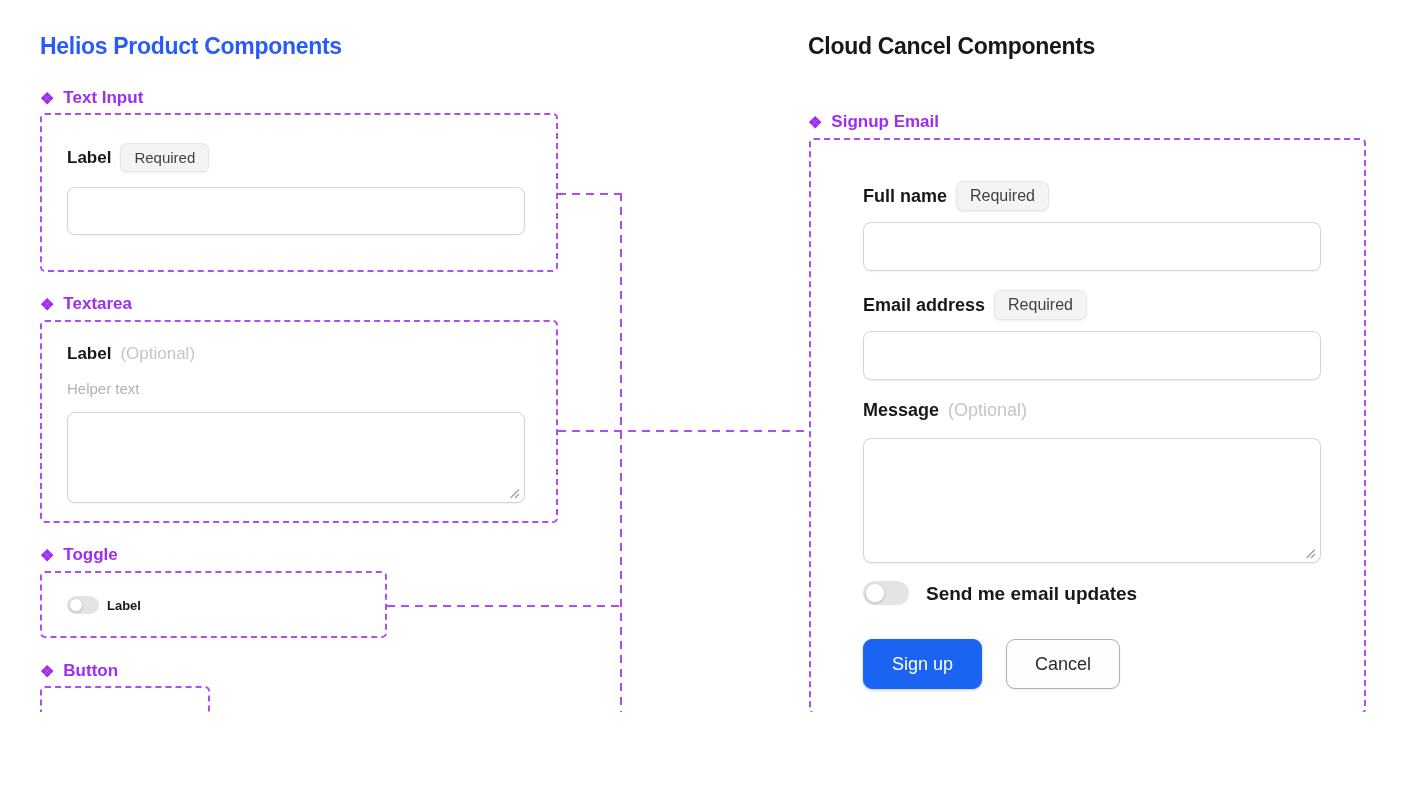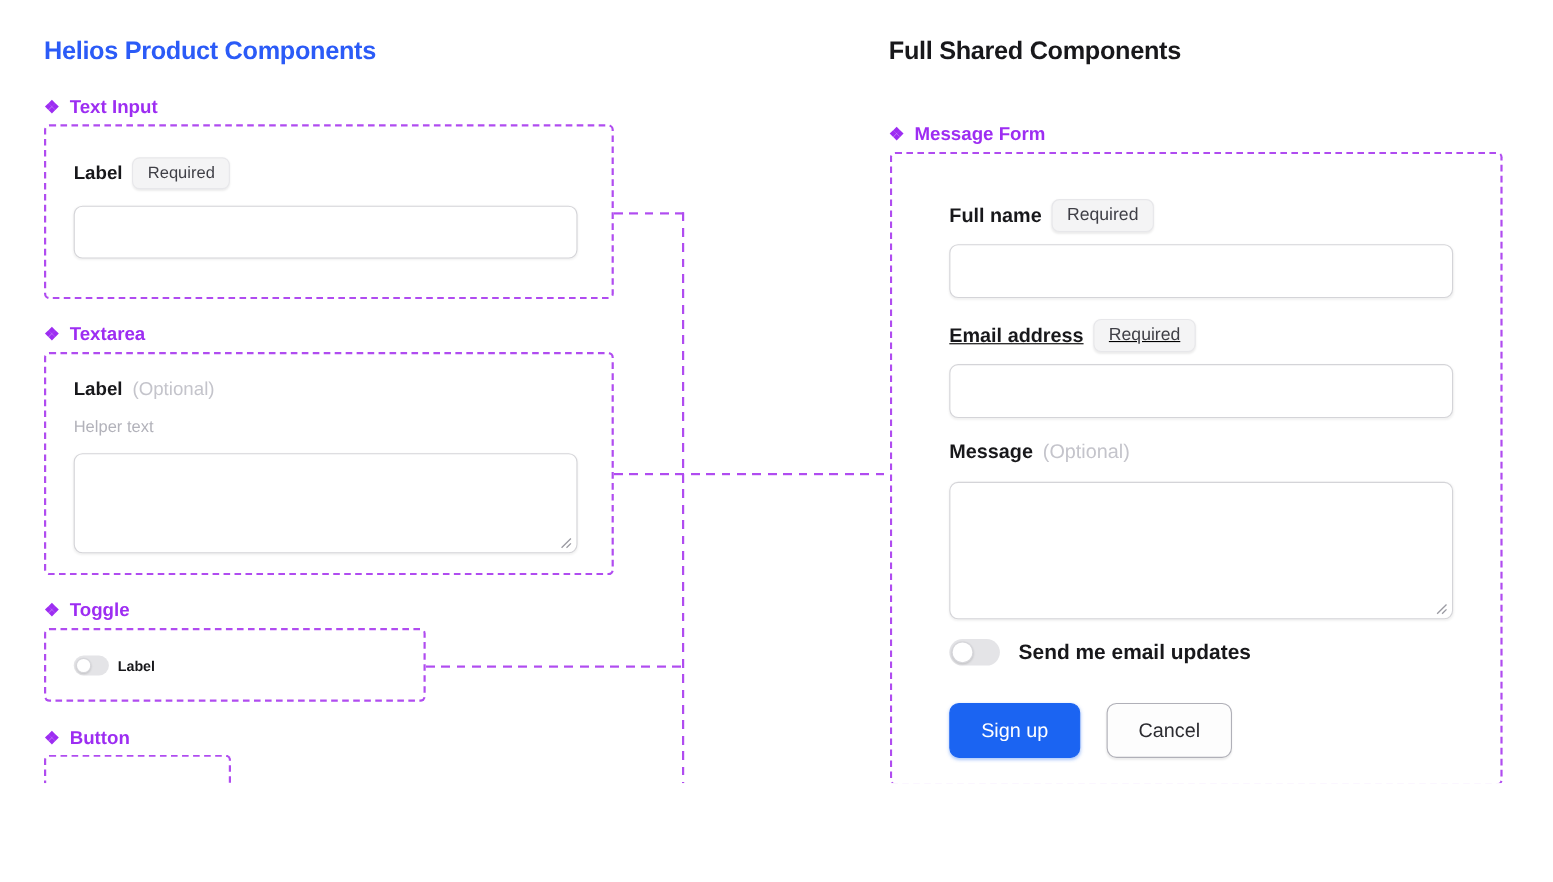--- a/index.html
+++ b/index.html
@@ -67,21 +67,21 @@
 
 <div class="canvas">
 
   <div class="wire wire-h" style="left:558px;top:193px;width:64px;"></div>
   <div class="wire wire-v" style="left:620px;top:193px;height:532px;"></div>
   <div class="wire wire-h" style="left:558px;top:430px;width:252px;"></div>
   <div class="wire wire-h" style="left:387px;top:605px;width:234px;"></div>
   <div class="wire wire-h" style="left:210px;top:723px;width:411px;"></div>
 
   <div class="title left-title">Helios Product Components</div>
-  <div class="title right-title">Full Shared Components</div>
+  <div class="title right-title">Cloud Cancel Components</div>
 
   <div class="comp-header" style="left:40px;top:88px;">
     <span class="comp-icon">❖</span>
     <span>Text Input</span>
   </div>
   <div class="dashed-box" style="left:40px;top:113px;width:518px;height:159px;"></div>
   <div class="label-row" style="left:67px;top:143px;">
     <span class="field-label">Label</span>
     <span class="badge">Required</span>
   </div>
@@ -114,31 +114,31 @@
 
   <div class="comp-header" style="left:40px;top:661px;">
     <span class="comp-icon">❖</span>
     <span>Button</span>
   </div>
   <div class="dashed-box" style="left:40px;top:686px;width:170px;height:84px;"></div>
   <button class="btn primary" style="left:67px;top:703px;width:111px;height:50px;font-size:17px;">Button</button>
 
   <div class="comp-header" style="left:808px;top:112px;">
     <span class="comp-icon">❖</span>
-    <span>Message Form</span>
+    <span>Signup Email</span>
   </div>
   <div class="dashed-box" style="left:809px;top:138px;width:557px;height:576px;"></div>
 
   <div class="label-row lg" style="left:863px;top:181px;">
     <span class="field-label">Full name</span>
     <span class="badge">Required</span>
   </div>
   <input class="text-input" style="left: 863px; top: 222px; width: 458px; height: 49px;">
 
-  <div class="label-row lg" style="left:863px;top:290px;text-decoration:underline;">
+  <div class="label-row lg" style="left:863px;top:290px;">
     <span class="field-label">Email address</span>
     <span class="badge">Required</span>
   </div>
   <input class="text-input" style="left: 863px; top: 331px; width: 458px; height: 49px;">
 
   <div class="label-row lg" style="left:863px;top:400px;">
     <span class="field-label">Message</span>
     <span class="optional">(Optional)</span>
   </div>
   <textarea class="text-area" style="left: 863px; top: 438px; width: 458px; height: 125px;"></textarea>

